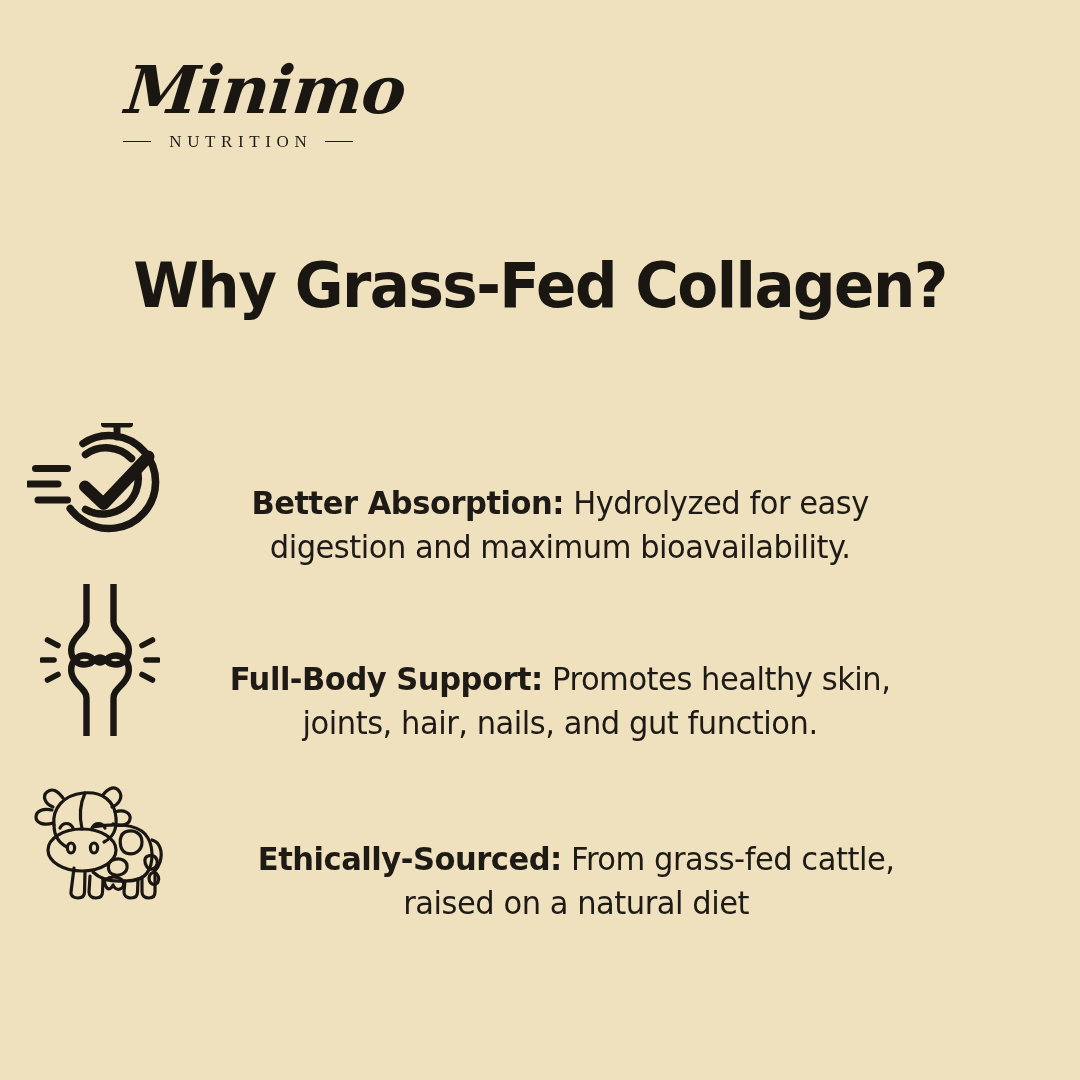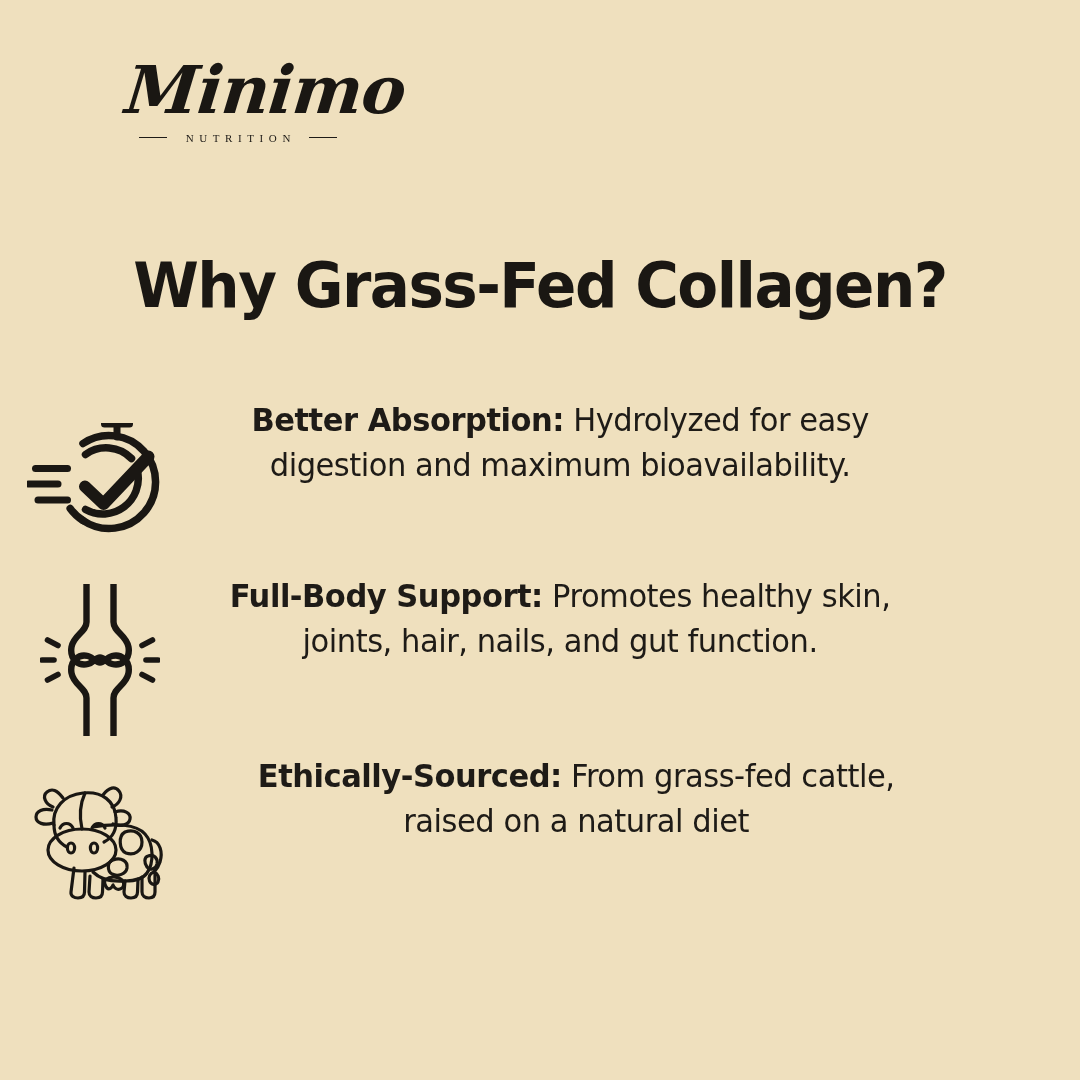--- a/index.html
+++ b/index.html
@@ -44,21 +44,21 @@
     padding-left: 4px;
   }
   .logo-rule {
     width: 28px;
     height: 1.5px;
     background: #1E1B17;
     flex: 0 0 auto;
   }
   .logo-sub {
     font-family: "Liberation Serif", serif;
-    font-size: 11px;
+    font-size: 17px;
     letter-spacing: 5.6px;
     color: #1E1B17;
     white-space: nowrap;
     text-indent: 5.6px;
   }
 
   
   .headline {
     position: absolute;
     top: 249px;
@@ -75,21 +75,21 @@
 
   
   .features {
     position: absolute;
     top: 398px;
     left: 0;
     width: 1080px;
   }
   .feature-row {
     display: flex;
-    align-items: flex-start;
+    align-items: flex-end;
     width: 1080px;
     height: 172px;
   }
   .feature-icon {
     flex: 0 0 200px;
     height: 172px;
     display: flex;
     align-items: center;
     justify-content: center;
   }

